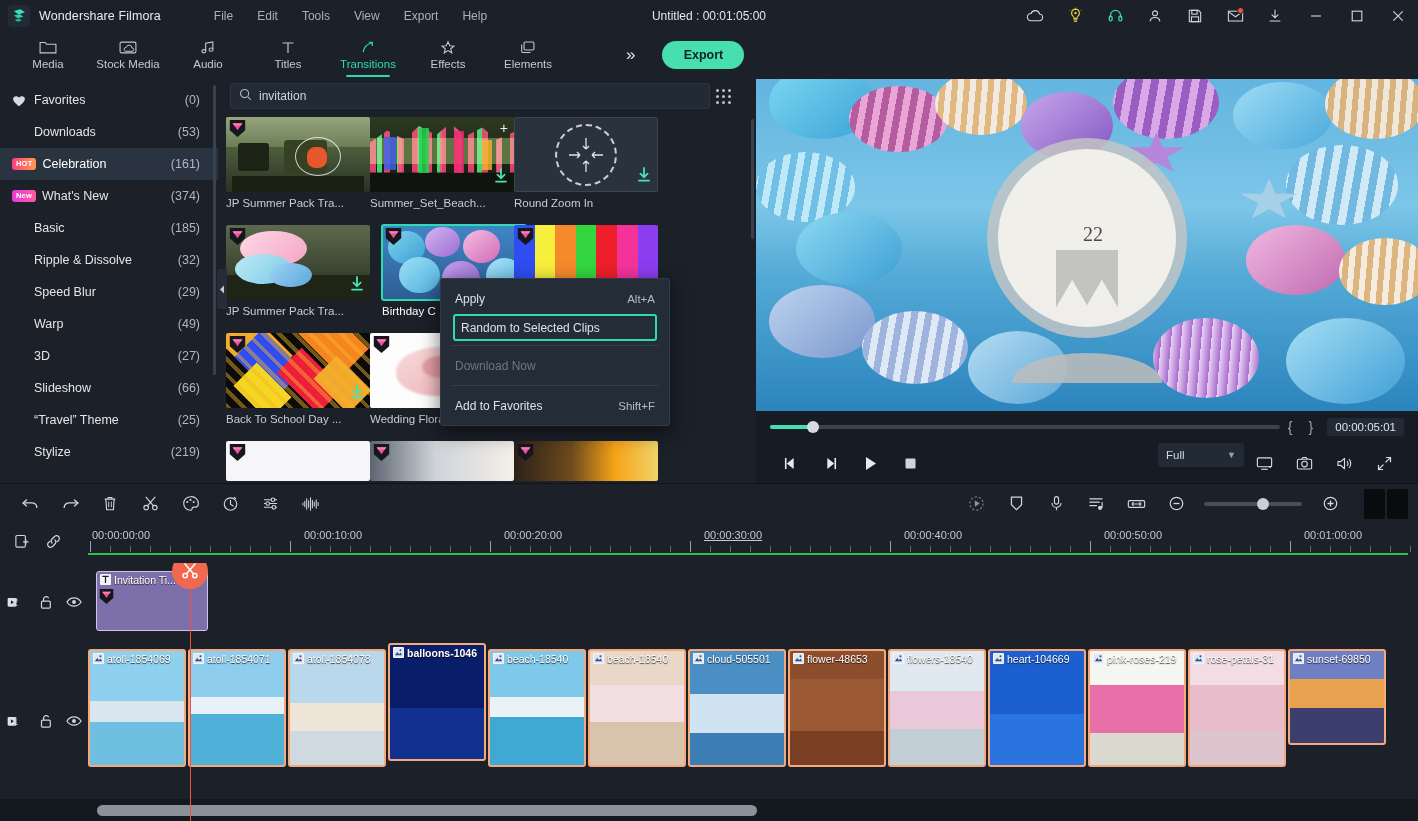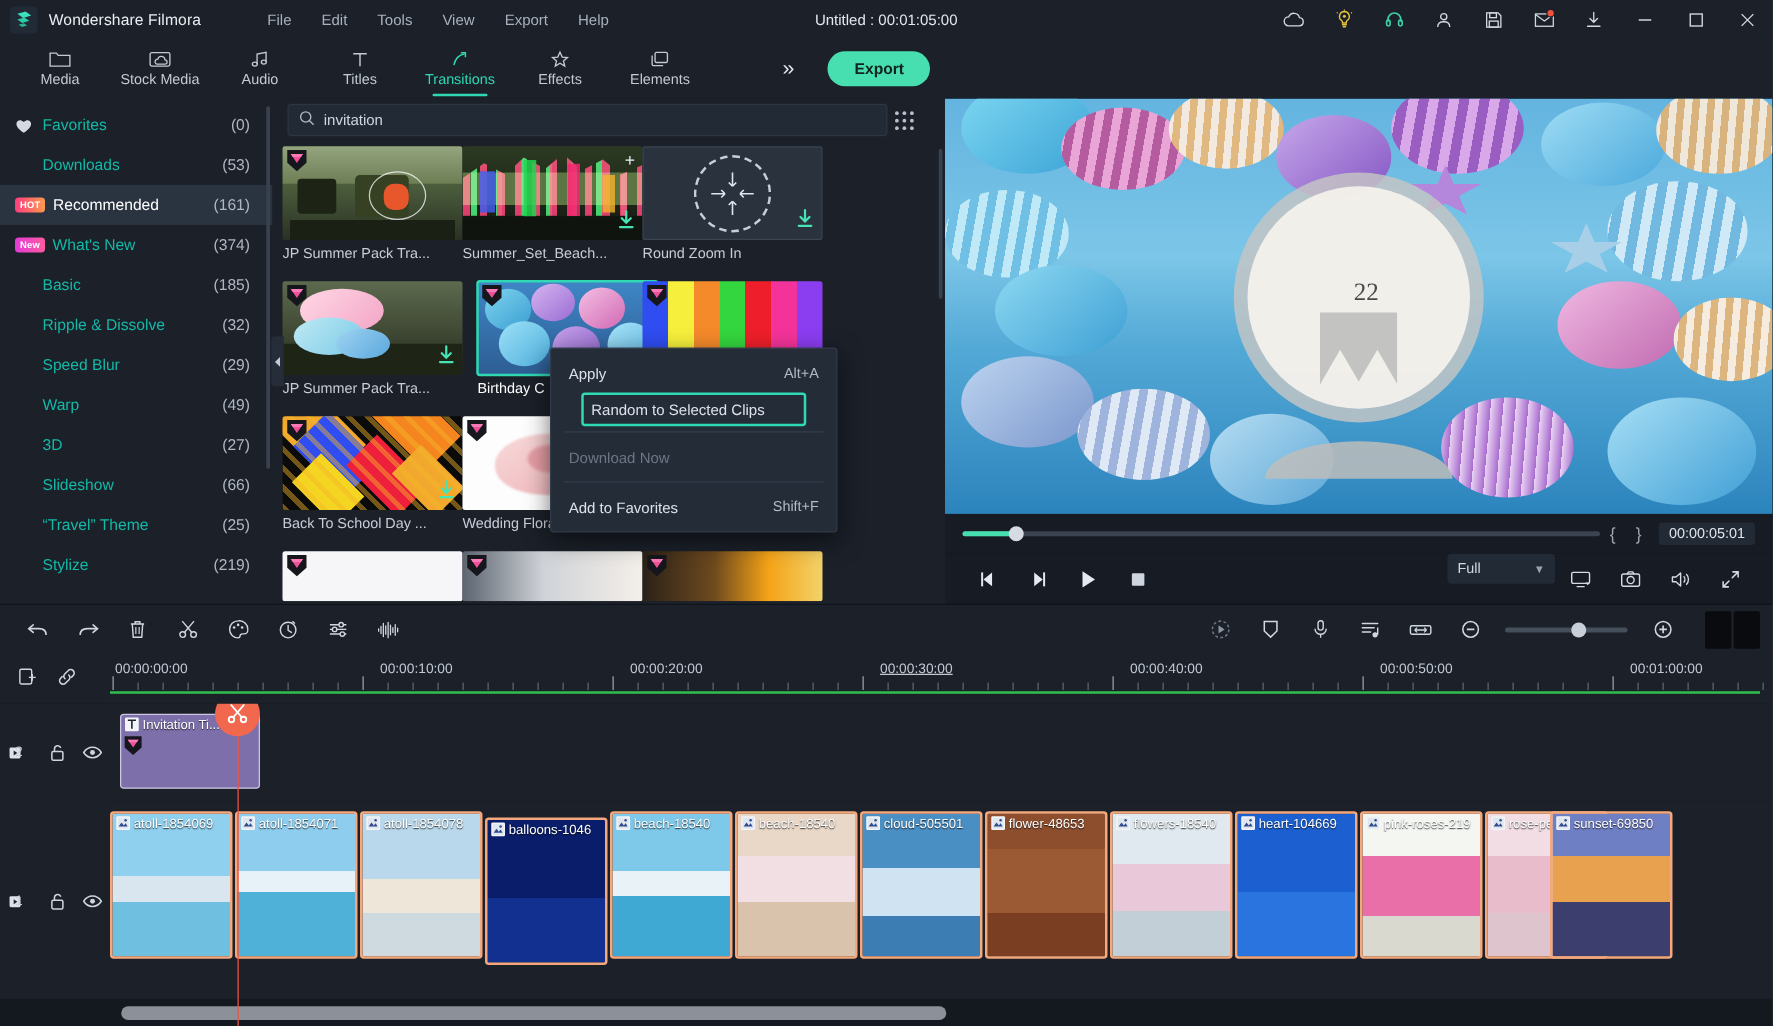--- a/index.html
+++ b/index.html
@@ -35,21 +35,21 @@
   .mid{ display:flex; flex:0 0 404px; height:404px; }
 
   
   .catpane{ width:218px; background:#1b2029; padding-top:5px; position:relative; }
   .cat{ height:32px; display:flex; align-items:center; padding:0 18px 0 12px; cursor:default; }
   .cat.sel{ background:#2a3340; }
   .cat .heart{ width:16px; margin-right:6px; display:flex; align-items:center; }
   .cat .tag{ font-size:7.5px; font-weight:bold; color:#fff; padding:1px 4px; border-radius:3px; margin-right:6px; letter-spacing:.2px; line-height:10px; }
   .tag.hot{ background:linear-gradient(90deg,#ff3d7f,#ff9a4d); }
   .tag.new{ background:linear-gradient(90deg,#e33bd6,#ff5aa0); }
-  .cat .nm{ font-size:12.5px; color:#14b8a6; flex:1; }
+  .cat .nm{ font-size:12.5px; color:#e5e5e5; flex:1; }
   .cat.sel .nm{ color:#ffffff; }
   .cat .ct{ font-size:12.5px; color:#b0b7c2; }
   .cat .ind{ width:16px; margin-right:6px; }
   .catpane .vscroll{ position:absolute; right:2px; top:6px; width:3px; height:290px; background:#39414e; border-radius:2px; }
   .collapse{ position:absolute; right:-9px; top:190px; width:10px; height:40px; background:#262d38; border-radius:3px 0 0 3px; display:flex; align-items:center; justify-content:center; z-index:6; }
 
   
   .gridpane{ width:538px; background:#1b2029; position:relative; padding:0 10px 0 0; }
   .searchrow{ height:34px; display:flex; align-items:center; padding:0 10px 0 12px; }
   .searchbox{ flex:1; height:26px; background:#222a36; border:1px solid #2c3542; border-radius:3px; display:flex; align-items:center; padding:0 8px; }
@@ -108,21 +108,21 @@
   .playhead{ position:absolute; top:0; bottom:0; width:1px; background:#f2513c; z-index:30; }
   .scissor{ position:absolute; width:36px; height:36px; border-radius:50%; background:#f2684f; display:flex; align-items:center; justify-content:center; z-index:31; }
 
   .hscroll{ position:absolute; left:0; right:0; bottom:0; height:22px; background:#14181f; }
   .hscroll .bar{ position:absolute; left:97px; width:660px; top:6px; height:11px; background:#8b9099; border-radius:6px; }
 
   
   .ctxmenu{ position:absolute; left:440px; top:278px; width:230px; background:#242c38; border:1px solid #303a49; border-radius:3px; box-shadow:0 6px 20px rgba(0,0,0,.55); z-index:80; padding:4px 0; }
   .ctxi{ height:31px; display:flex; align-items:center; padding:0 14px; font-size:12px; color:#dde2ea; cursor:default; }
   .ctxi .sc{ margin-left:auto; color:#b3bbc6; font-size:11.5px; }
-  .ctxi.hl{ border:2px solid #2fd9b3; border-radius:3px; margin:0 24px; padding:0 6px; height:27px; }
+  .ctxi.hl{ border:2px solid #2fd9b3; border-radius:3px; margin:0 12px; padding:0 6px; height:27px; }
   .ctxi.dis{ color:#6d7684; }
   .ctxsep{ height:1px; background:#333d4c; margin:4px 10px; }
 
   .lbl{ pointer-events:none; }
 </style>
 </head>
 <body>
 
 <div class="app">
 
@@ -287,21 +287,21 @@
         <span class="nm">Favorites</span>
         <span class="ct">(0)</span>
       </div>
       <div class="cat">
         <span class="ind"></span>
         <span class="nm">Downloads</span>
         <span class="ct">(53)</span>
       </div>
       <div class="cat sel">
         <span class="tag hot">HOT</span>
-        <span class="nm">Recommended</span>
+        <span class="nm">Celebration</span>
         <span class="ct">(161)</span>
       </div>
       <div class="cat">
         <span class="tag new">New</span>
         <span class="nm">What's New</span>
         <span class="ct">(374)</span>
       </div>
       <div class="cat">
         <span class="ind"></span>
         <span class="nm">Basic</span>
@@ -962,21 +962,21 @@
               <span class="micn">
                 <svg width="9" height="9" viewBox="0 0 10 10">
                   <rect x="0" y="0" width="10" height="10" fill="#dfe6ee"></rect>
                   <path d="M1 8 3.6 4.4 5.6 7 7.2 5 9 8z" fill="#2f4a8f"></path>
                   <circle cx="7.2" cy="2.4" r="1.1" fill="#2f4a8f"></circle>
                 </svg>
               </span>
               <span>atoll-1854078</span>
             </div>
           </div>
-          <div class="clip" style="left: 388px; top: 13px; width: 98px; height: 118px; background: linear-gradient(rgb(10, 29, 107) 0px, rgb(10, 29, 107) 55%, rgb(18, 48, 143) 55%, rgb(18, 48, 143) 100%); border: 2px solid rgb(244, 168, 124);">
+          <div class="clip" style="left: 388px; top: 2px; width: 98px; height: 118px; background: linear-gradient(rgb(10, 29, 107) 0px, rgb(10, 29, 107) 55%, rgb(18, 48, 143) 55%, rgb(18, 48, 143) 100%); border: 2px solid rgb(244, 168, 124); font-weight: bold;">
             <div class="cname">
               <span class="micn">
                 <svg width="9" height="9" viewBox="0 0 10 10">
                   <rect x="0" y="0" width="10" height="10" fill="#dfe6ee"></rect>
                   <path d="M1 8 3.6 4.4 5.6 7 7.2 5 9 8z" fill="#2f4a8f"></path>
                   <circle cx="7.2" cy="2.4" r="1.1" fill="#2f4a8f"></circle>
                 </svg>
               </span>
               <span>balloons-1046</span>
             </div>
@@ -1070,21 +1070,21 @@
               <span class="micn">
                 <svg width="9" height="9" viewBox="0 0 10 10">
                   <rect x="0" y="0" width="10" height="10" fill="#dfe6ee"></rect>
                   <path d="M1 8 3.6 4.4 5.6 7 7.2 5 9 8z" fill="#2f4a8f"></path>
                   <circle cx="7.2" cy="2.4" r="1.1" fill="#2f4a8f"></circle>
                 </svg>
               </span>
               <span>rose-petals-31</span>
             </div>
           </div>
-          <div class="clip" style="left: 1240px; top: 8px; width: 98px; height: 118px; background: linear-gradient(rgb(111, 127, 196) 0px, rgb(111, 127, 196) 30%, rgb(232, 162, 79) 30%, rgb(232, 162, 79) 62%, rgb(60, 63, 110) 62%, rgb(60, 63, 110) 100%); border: 2px solid rgb(244, 168, 124);">
+          <div class="clip" style="left: 1288px; top: 8px; width: 98px; height: 96px; background: linear-gradient(rgb(111, 127, 196) 0px, rgb(111, 127, 196) 30%, rgb(232, 162, 79) 30%, rgb(232, 162, 79) 62%, rgb(60, 63, 110) 62%, rgb(60, 63, 110) 100%); border: 2px solid rgb(244, 168, 124);">
             <div class="cname">
               <span class="micn">
                 <svg width="9" height="9" viewBox="0 0 10 10">
                   <rect x="0" y="0" width="10" height="10" fill="#dfe6ee"></rect>
                   <path d="M1 8 3.6 4.4 5.6 7 7.2 5 9 8z" fill="#2f4a8f"></path>
                   <circle cx="7.2" cy="2.4" r="1.1" fill="#2f4a8f"></circle>
                 </svg>
               </span>
               <span>sunset-69850</span>
             </div>

